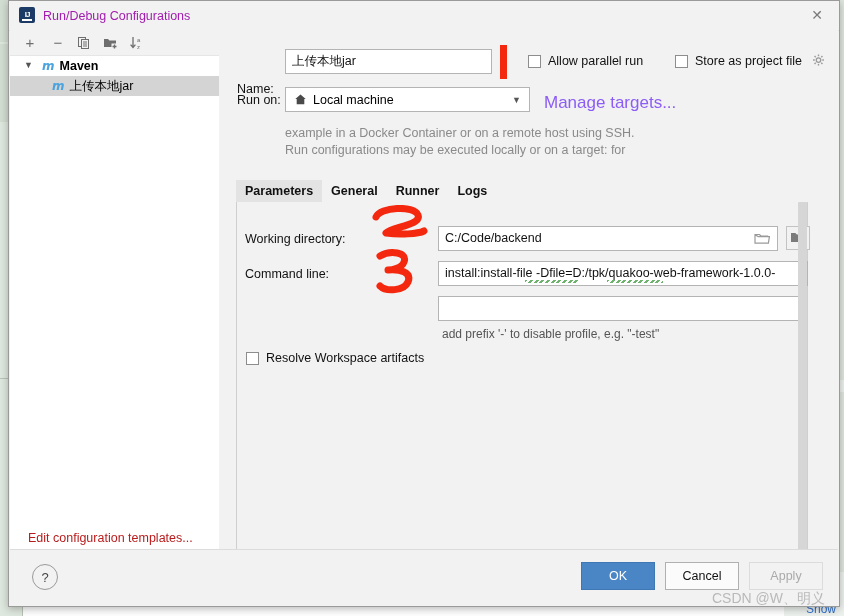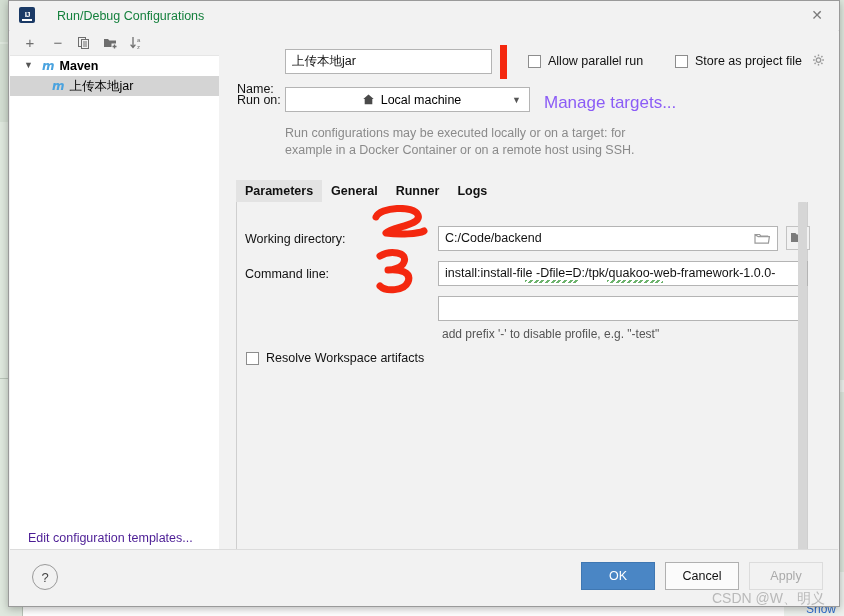--- a/index.html
+++ b/index.html
@@ -32,52 +32,52 @@
   .title-icon{
     position:absolute;left:10px;top:6px;width:16px;height:16px;
     background:#1b3a66;border-radius:2px;
     display:flex;align-items:center;justify-content:center;
   }
   .title-icon .ij{
     color:#fff;font-size:8px;font-weight:bold;letter-spacing:-1px;
     font-family:"Liberation Sans",sans-serif;line-height:1;
   }
   .title-icon .ubar{position:absolute;left:3px;bottom:2px;width:10px;height:2px;background:#fff;}
-  .title-text{position:absolute;left:34px;top:8px;font-size:12.5px;color:#15803d;margin-left:14px;}
+  .title-text{position:absolute;left:34px;top:8px;font-size:12.5px;color:#a21caf;}
   .close-btn{
     position:absolute;right:0;top:0;width:44px;height:28px;
     display:flex;align-items:center;justify-content:center;
     color:#7a7a7a;font-size:14px;
   }
 
   
   .toolbar{position:absolute;left:1px;top:29px;width:209px;height:25px;background:#f2f2f2;}
   .tb-btn{position:absolute;top:3px;width:20px;height:19px;display:flex;align-items:center;justify-content:center;color:#6e6e6e;}
 
   
   .sidebar{position:absolute;left:1px;top:54px;width:209px;height:497px;background:#fff;border-right:1px solid #d6d6d6;border-top:1px solid #e6e6e6;}
   .tree-row{position:relative;height:20px;display:flex;align-items:center;font-size:12.5px;}
   .tree-row.group{padding-left:14px;font-weight:bold;}
   .tree-row.child{padding-left:42px;background:#d4d4d4;}
   .chev{position:absolute;left:14px;top:4px;width:10px;height:12px;color:#555;font-size:9px;}
   .m-icon{color:#4aa3df;font-weight:bold;font-style:italic;font-size:12px;margin-right:5px;font-family:"DejaVu Sans",sans-serif;}
-  .sb-link{position:absolute;left:18px;bottom:8px;color:#4c1d95;font-size:12.5px;}
+  .sb-link{position:absolute;left:18px;bottom:8px;color:#b91c1c;font-size:12.5px;}
 
   
   .content{position:absolute;left:210px;top:29px;right:1px;bottom:56px;background:#f2f2f2;overflow:hidden;}
   .row{position:absolute;}
   .lbl{font-size:12.5px;color:#111;}
   .tf{
     position:absolute;background:#fff;border:1px solid #b4b4b4;
     font-size:12.5px;color:#111;box-sizing:border-box;
     padding:3px 6px;line-height:17px;white-space:nowrap;overflow:hidden;
   }
   .combo{
     position:absolute;background:#fff;border:1px solid #b4b4b4;box-sizing:border-box;
-    font-size:12.5px;display:flex;align-items:center;padding-left:8px;justify-content:center;
+    font-size:12.5px;display:flex;align-items:center;padding-left:8px;
   }
   .combo .arrow{position:absolute;right:8px;top:50%;transform:translateY(-50%);color:#555;font-size:9px;}
   .link{color:#8b5cf6;font-size:17px;}
   .cbx{
     position:absolute;width:13px;height:13px;background:#fff;border:1px solid #8d8d8d;box-sizing:border-box;
   }
   .desc{position:absolute;color:#8a8a8a;font-size:12.5px;line-height:17px;}
   .hint{position:absolute;color:#555;font-size:12px;}
 
   
@@ -225,22 +225,22 @@
         <svg width="13" height="13" viewBox="0 0 14 14" aria-hidden="true">
           <path d="M7 1.6L1.4 6.4h1.5V12h8.2V6.4h1.5z" fill="#4a4a4a"></path>
         </svg>
       </span>
       <span>Local machine</span>
       <span class="arrow">▼</span>
     </div>
     <div class="link row" style="left:325px;top:63px;">Manage targets...</div>
 
     <div class="desc" style="left:66px;top:95px;width:420px;">
+      <div>example in a Docker Container or on a remote host using SSH.</div>
       <div>Run configurations may be executed locally or on a target: for</div>
-      <div>example in a Docker Container or on a remote host using SSH.</div>
     </div>
 
     <div class="tabs" style="left:17px;top:150px;">
       <div class="tab active">Parameters</div>
       <div class="tab">General</div>
       <div class="tab">Runner</div>
       <div class="tab">Logs</div>
     </div>
     <div class="tabline" style="left:17px;top:172px;width:572px;"></div>
 

